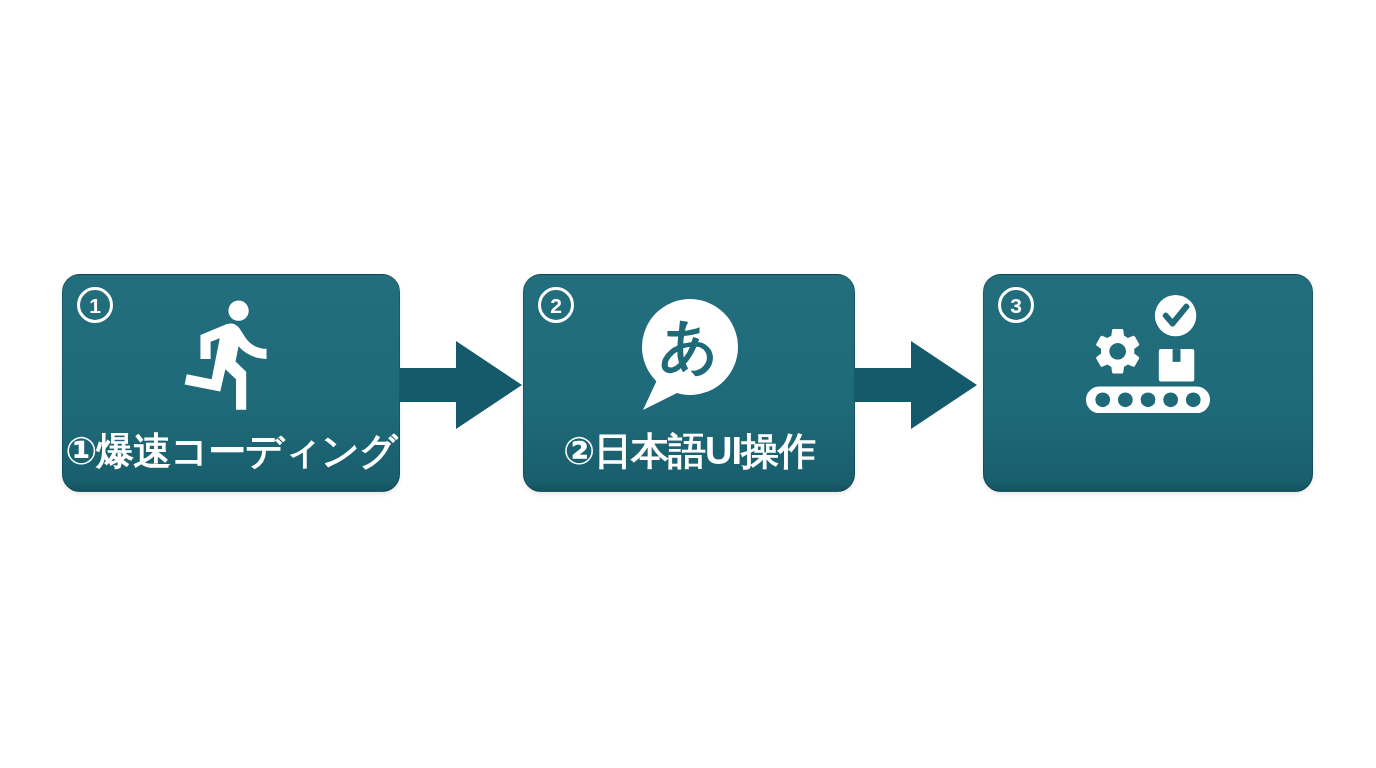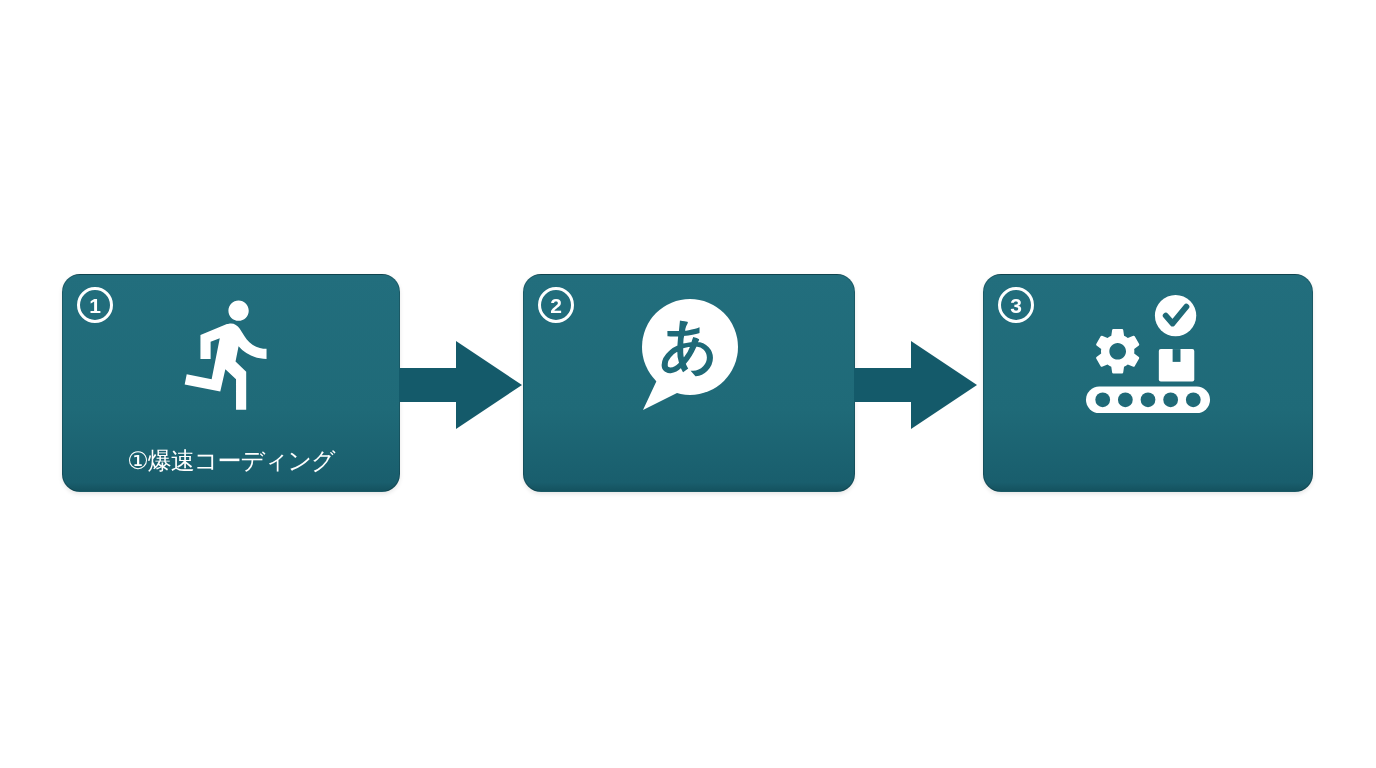--- a/index.html
+++ b/index.html
@@ -31,21 +31,21 @@
     display:flex;align-items:center;justify-content:center;
     line-height:1;
   }
   .icon-wrap{
     position:absolute;left:0;right:0;top:16px;height:130px;
     display:flex;align-items:center;justify-content:center;
   }
   .step-label{
     position:absolute;left:0;right:0;bottom:14px;
     text-align:center;
-    color:#ffffff;font-weight:normal;font-size:24px;
+    color:#ffffff;font-weight:bold;font-size:38px;
     letter-spacing:-1px;
     white-space:nowrap;
   }
   .arrow{position:absolute;top:341px;width:123px;height:88px;}
   .bubble-char{
     position:absolute;left:0;top:0;width:104px;height:96px;
     display:flex;align-items:center;justify-content:center;
     color:#1f6a78;font-weight:bold;font-size:58px;
     pointer-events:none;
   }
@@ -80,20 +80,21 @@
     </div>
     <div class="icon-wrap">
       <span class="bubble-holder">
         <svg width="104" height="116" viewBox="0 0 104 116" aria-hidden="true">
           <circle cx="53" cy="49" r="48" fill="#ffffff"></circle>
           <polygon points="20,82 6,112 44,93" fill="#ffffff"></polygon>
         </svg>
         <span class="bubble-char">あ</span>
       </span>
     </div>
+    <div class="step-label">②日本語UI操作</div>
   </div>
 
   <svg class="arrow" style="left:854px" viewBox="0 0 123 88">
     <polygon points="0,27 57,27 57,0 123,44 57,88 57,61 0,61" fill="#145a6a"></polygon>
   </svg>
 
   <div class="step-box box3">
     <div class="badge">
       <span>3</span>
     </div>

